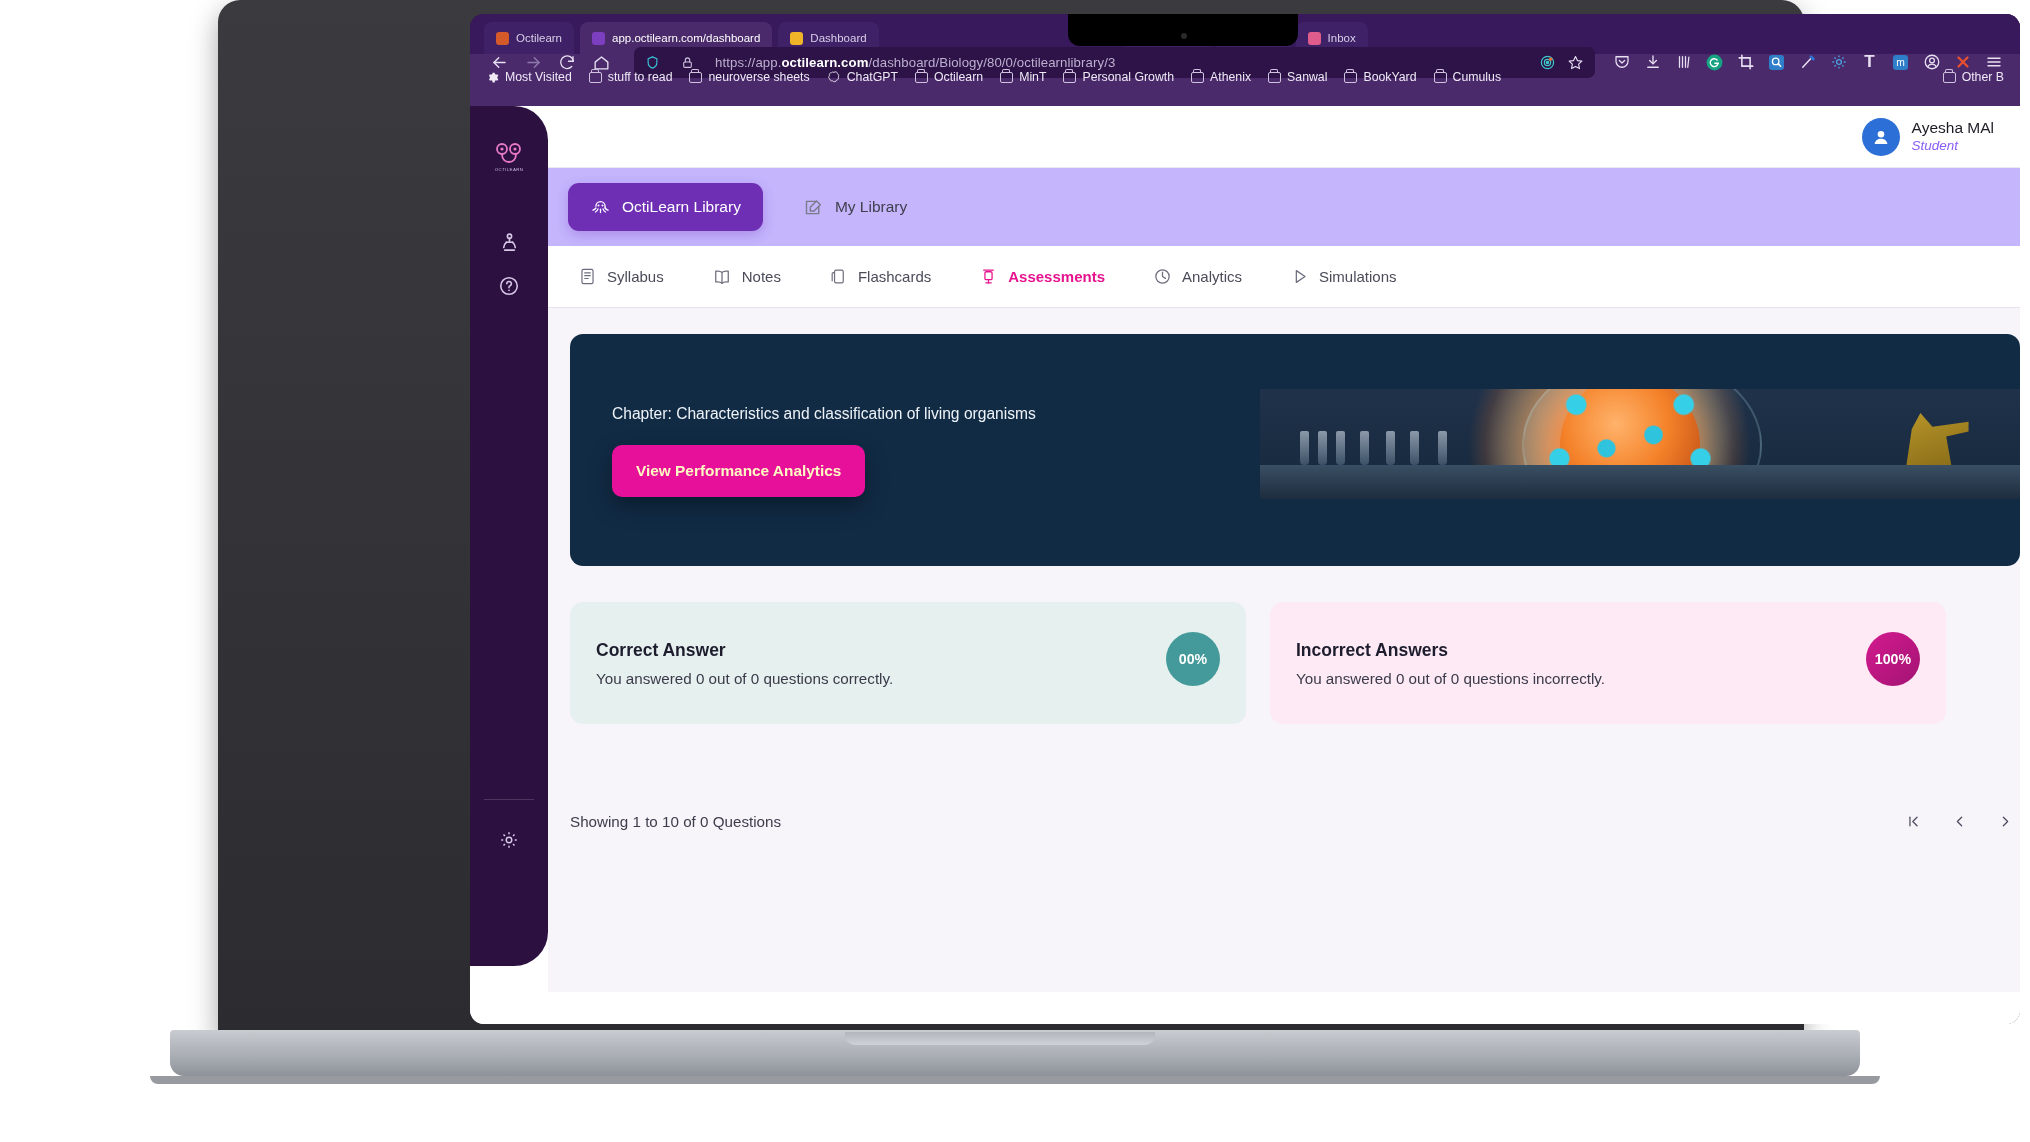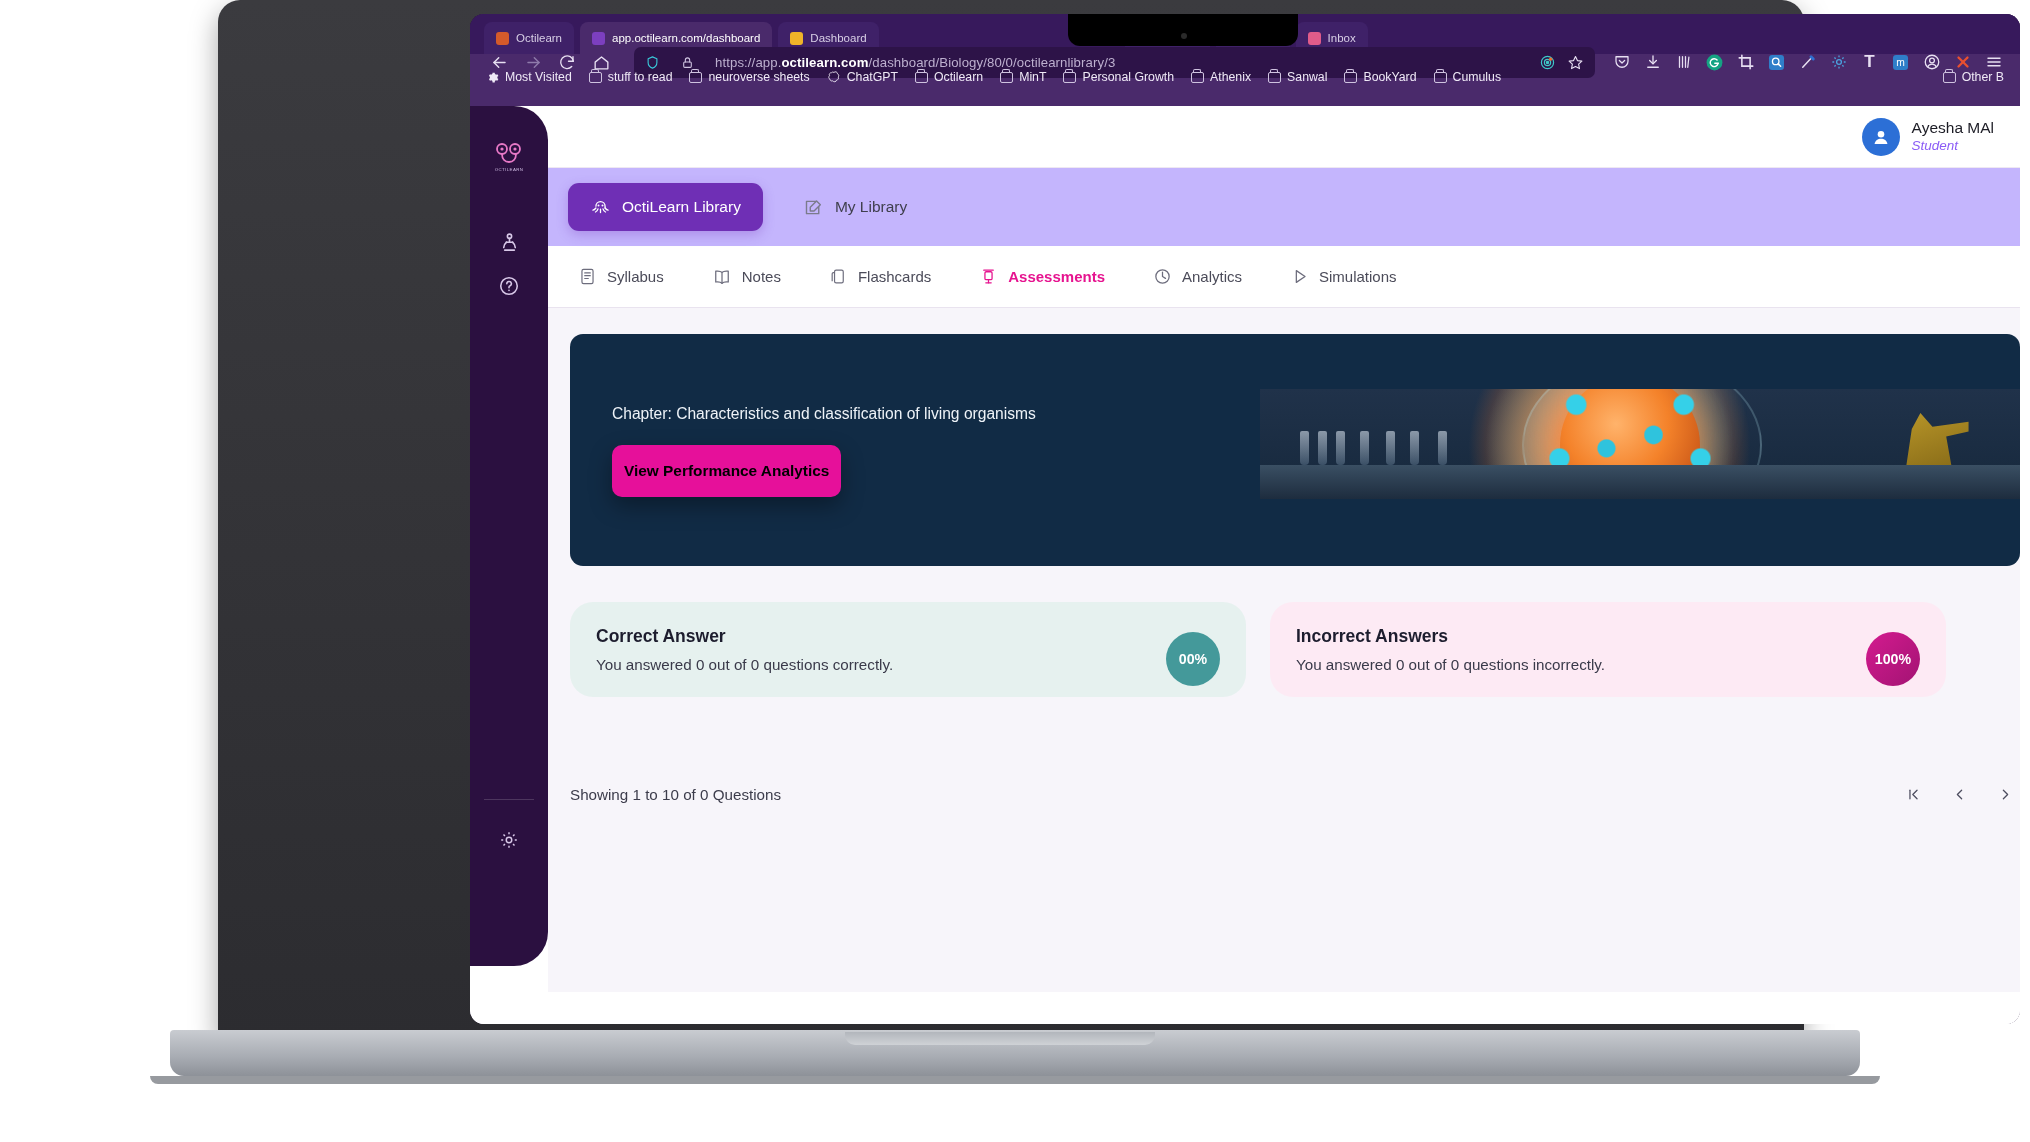--- a/index.html
+++ b/index.html
@@ -307,22 +307,22 @@
     color: #f0178f; font-size: 21px; font-weight: 700;
     letter-spacing: .2px;
   }
   .banner-sub {
     color: #eef3f8; font-size: 15.6px; margin-top: 11px;
   }
   .banner-btn {
     margin-top: 22px;
     display: inline-flex; align-items: center;
     background: #e6109a;
-    color: #000000; font-size: 15.4px; font-weight: 700;
-    padding: 17px 12px;
+    color: #fef9c3; font-size: 15.4px; font-weight: 700;
+    padding: 17px 24px;
     border-radius: 10px;
     box-shadow: 0 9px 22px rgba(0,0,0,.35);
   }
   .banner-img {
     position: absolute; right: 0; top: 55px;
     width: 760px; height: 110px;
     overflow: hidden;
   }
   .lab-photo {
     width: 100%; height: 110px;
@@ -377,22 +377,22 @@
     clip-path: polygon(22% 100%, 78% 100%, 70% 38%, 96% 30%, 96% 14%, 54% 22%, 40% 0, 30% 26%);
     opacity: .92;
   }
 
   
   .cards {
     display: flex; gap: 24px;
     margin: 36px 0 0 22px;
   }
   .card {
-    width: 676px; height: 95px;
-    border-radius: 23px;
+    width: 676px; height: 122px;
+    border-radius: 13px;
     display: flex; align-items: center;
     padding: 0 26px;
     position: relative;
   }
   .card.correct { background: #e6f1ef; }
   .card.incorrect { background: #fdeaf4; }
   .card-h { font-size: 17.5px; font-weight: 700; color: #1d1d2e; }
   .card-p { font-size: 15.2px; color: #3a3a4a; margin-top: 9px; }
   .bubble {
     position: absolute; right: 26px; top: 30px;

